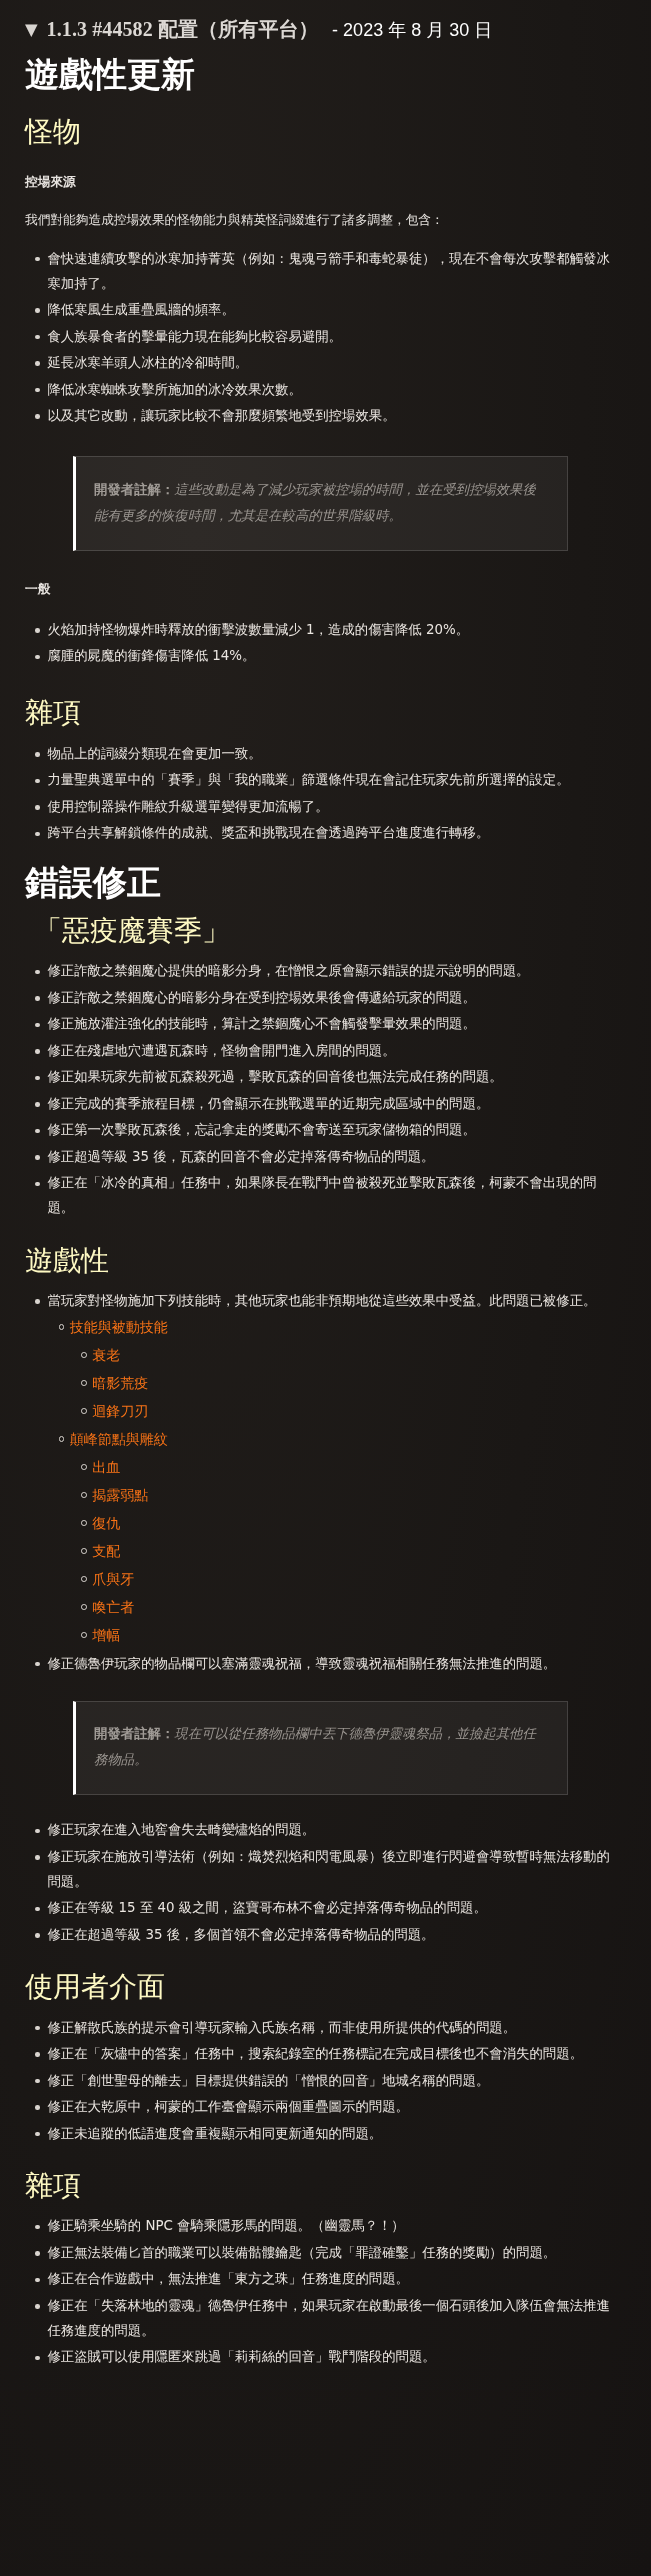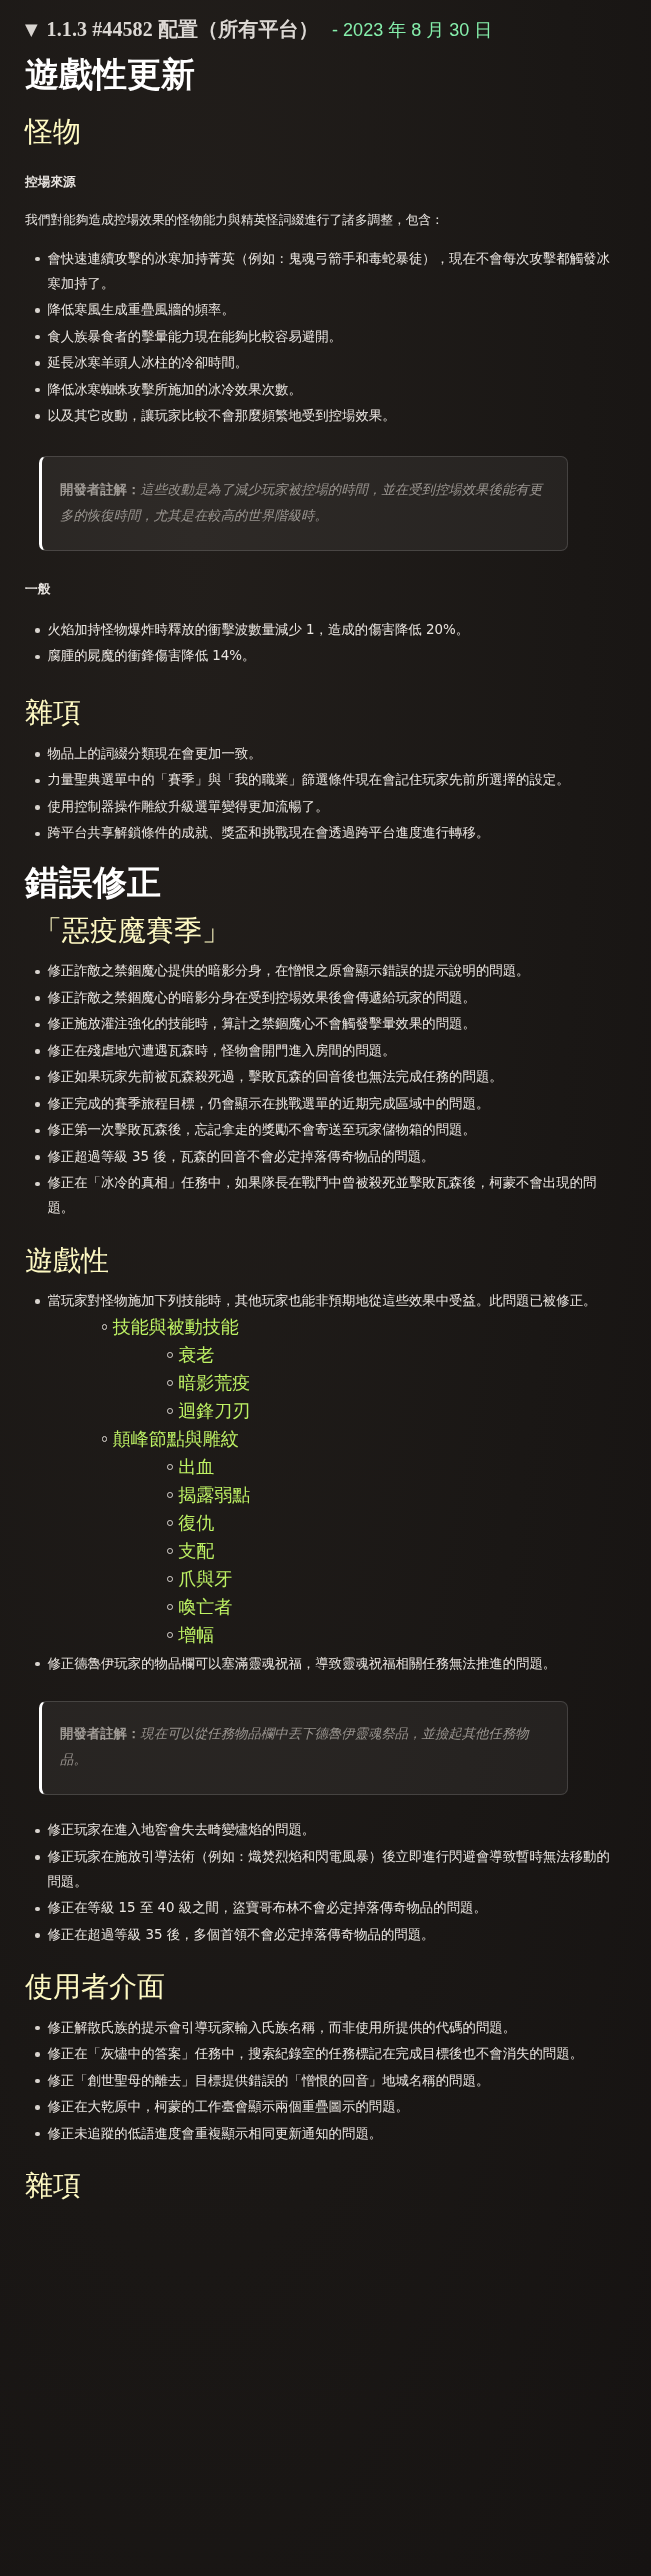--- a/index.html
+++ b/index.html
@@ -35,21 +35,21 @@
     }
     .release-header .ver {
       font-size: 20px;
       font-weight: bold;
       color: #dcd8d4;
       letter-spacing: 0.1px;
       font-family: Liberation Serif, serif;
     }
     .release-header .date {
       font-size: 18px;
-      color: #86efac;
+      color: #ffffff;
       margin-left: 13.4px;
       font-family: "Liberation Sans", sans-serif;
     }
     h1.section {
       font-size: 34px;
       font-weight: bold;
       color: #ffffff;
       margin: 22.4px 0 6px 0;
       line-height: 1.2;
     }
@@ -100,48 +100,46 @@
       border-radius: 50%;
       background: #d9d4cf;
     }
     ul.sub {
       list-style: none;
       margin: 0;
       padding: 0 0 0 22.4px;
     }
     ul.sub > li {
       position: relative;
-      font-size: 18px;
+      font-size: 14px;
       line-height: 28px;
-      color: #bef264;
-      margin-left: 43px;
+      color: #f97316;
     }
     ul.sub > li::before {
       content: "";
       position: absolute;
       left: -11.2px;
       top: 11.2px;
       width: 3.7px;
       height: 3.7px;
       border-radius: 50%;
       border: 1.1px solid #d9d4cf;
       background: transparent;
     }
     .devnote {
-      margin: 28px 54px 30px 14px;
+      margin: 28px 54px 30px 48px;
       border-left: 3.7px solid #ffffff;
       background: rgba(255, 255, 255, 0.055);
       border-top: 0.7px solid rgba(255,255,255,0.14);
       border-right: 0.7px solid rgba(255,255,255,0.14);
       border-bottom: 0.7px solid rgba(255,255,255,0.14);
       padding: 19.4px 19.4px 21px 18px;
       font-size: 13.4px;
       line-height: 26px;
       color: #9a9590;
-      border-radius: 7px;
     }
     .devnote .label {
       font-weight: bold;
       font-style: normal;
       color: #a09b96;
     }
     .devnote .text {
       font-style: italic;
     }
   </style>
@@ -253,15 +251,23 @@
   <h2 class="subsection" style="margin-top:22.4px;">使用者介面</h2>
   <ul class="bullets">
     <li>修正解散氏族的提示會引導玩家輸入氏族名稱，而非使用所提供的代碼的問題。</li>
     <li>修正在「灰燼中的答案」任務中，搜索紀錄室的任務標記在完成目標後也不會消失的問題。</li>
     <li>修正「創世聖母的離去」目標提供錯誤的「憎恨的回音」地城名稱的問題。</li>
     <li>修正在大乾原中，柯蒙的工作臺會顯示兩個重疊圖示的問題。</li>
     <li>修正未追蹤的低語進度會重複顯示相同更新通知的問題。</li>
   </ul>
 
   <h2 class="subsection" style="margin-top:22.4px;">雜項</h2>
+  <ul class="bullets">
+    <li>修正騎乘坐騎的 NPC 會騎乘隱形馬的問題。（幽靈馬？！）</li>
+    <li>修正無法裝備匕首的職業可以裝備骷髏鑰匙（完成「罪證確鑿」任務的獎勵）的問題。</li>
+    <li>修正在合作遊戲中，無法推進「東方之珠」任務進度的問題。</li>
+    <li>修正在「失落林地的靈魂」德魯伊任務中，如果玩家在啟動最後一個石頭後加入隊伍會無法推進任務進度的問題。</li>
+    <li>修正盜賊可以使用隱匿來跳過「莉莉絲的回音」戰鬥階段的問題。</li>
+
+  </ul>
 
 </div>
 
 
 </body></html>

